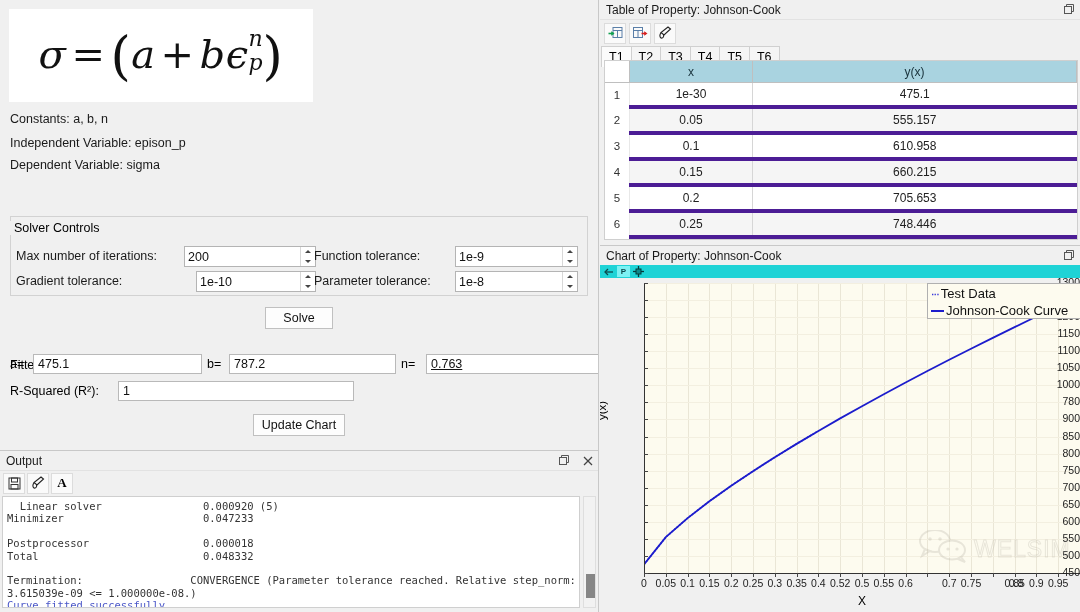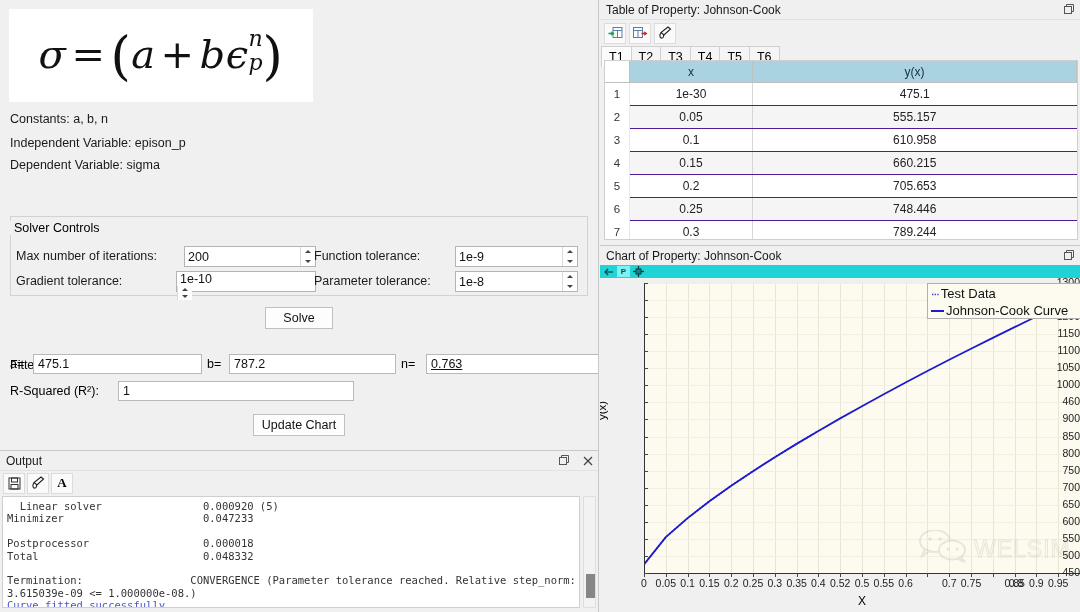--- a/index.html
+++ b/index.html
@@ -113,21 +113,21 @@
     border-left: 3px solid transparent;
     border-right: 3px solid transparent;
     border-top: 3px solid #444;
   }
 
   #lbl-maxiter { left: 16px;  top: 249px; }
   #sp-maxiter  { left: 184px; top: 246px; width: 132px; }
   #lbl-ftol    { left: 314px; top: 249px; }
   #sp-ftol     { left: 455px; top: 246px; width: 123px; }
   #lbl-gtol    { left: 16px;  top: 274px; }
-  #sp-gtol     { left: 176px; top: 271px; width: 140px; flex-direction: column; }
+  #sp-gtol     { left: 196px; top: 271px; width: 120px; }
   #lbl-ptol    { left: 314px; top: 274px; }
   #sp-ptol     { left: 455px; top: 271px; width: 123px; }
 
   .push-btn {
     position: absolute;
     background: #fdfdfd;
     border: 1px solid #c0c0c0;
     font-family: "Liberation Sans", sans-serif;
     font-size: 12.5px;
     color: #111;
@@ -271,21 +271,21 @@
     background: #a9d3e0;
     border: 1px solid #bfbfbf;
     border-top: none;
     height: 19px;
     font-weight: normal;
     font-size: 12px;
     color: #17313a;
   }
   table.grid th.rowhdr { background: #ffffff; border-left: none; width: 22px; }
   table.grid td {
-    border-bottom: 1px solid #4c1d95;
+    border-bottom: 4px solid #4c1d95;
     height: 20px;
     text-align: center;
     font-size: 12px;
     color: #222;
   }
   table.grid td.rownum {
     width: 22px; text-align: center;
     color: #333; background: #fff;
     border-right: 1px solid #e8e8e8;
     border-bottom: none;
@@ -708,21 +708,21 @@
           <div class="ytick-lbl" style="top: 202.706px;">700</div>
           <div class="ytick-mark" style="top: 209.706px;"></div>
           <div class="ytick-lbl" style="top: 185.647px;">750</div>
           <div class="ytick-mark" style="top: 192.647px;"></div>
           <div class="ytick-lbl" style="top: 168.588px;">800</div>
           <div class="ytick-mark" style="top: 175.588px;"></div>
           <div class="ytick-lbl" style="top: 151.529px;">850</div>
           <div class="ytick-mark" style="top: 158.529px;"></div>
           <div class="ytick-lbl" style="top: 134.471px;">900</div>
           <div class="ytick-mark" style="top: 141.471px;"></div>
-          <div class="ytick-lbl" style="top: 117.412px;">460</div>
+          <div class="ytick-lbl" style="top: 117.412px;">780</div>
           <div class="ytick-mark" style="top: 124.412px;"></div>
           <div class="ytick-lbl" style="top: 100.353px;">1000</div>
           <div class="ytick-mark" style="top: 107.353px;"></div>
           <div class="ytick-lbl" style="top: 83.2941px;">1050</div>
           <div class="ytick-mark" style="top: 90.2941px;"></div>
           <div class="ytick-lbl" style="top: 66.2353px;">1100</div>
           <div class="ytick-mark" style="top: 73.2353px;"></div>
           <div class="ytick-lbl" style="top: 49.1765px;">1150</div>
           <div class="ytick-mark" style="top: 56.1765px;"></div>
           <div class="ytick-lbl" style="top: 32.1176px;">1200</div>

